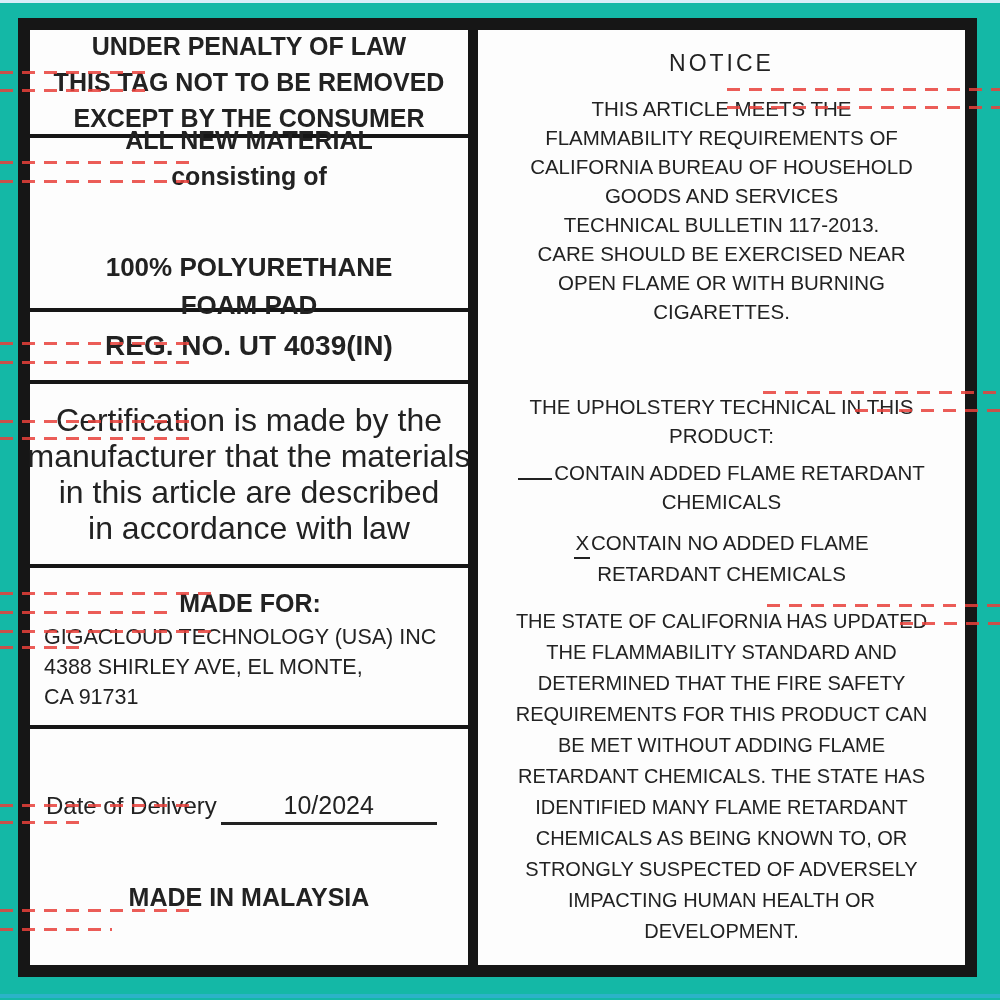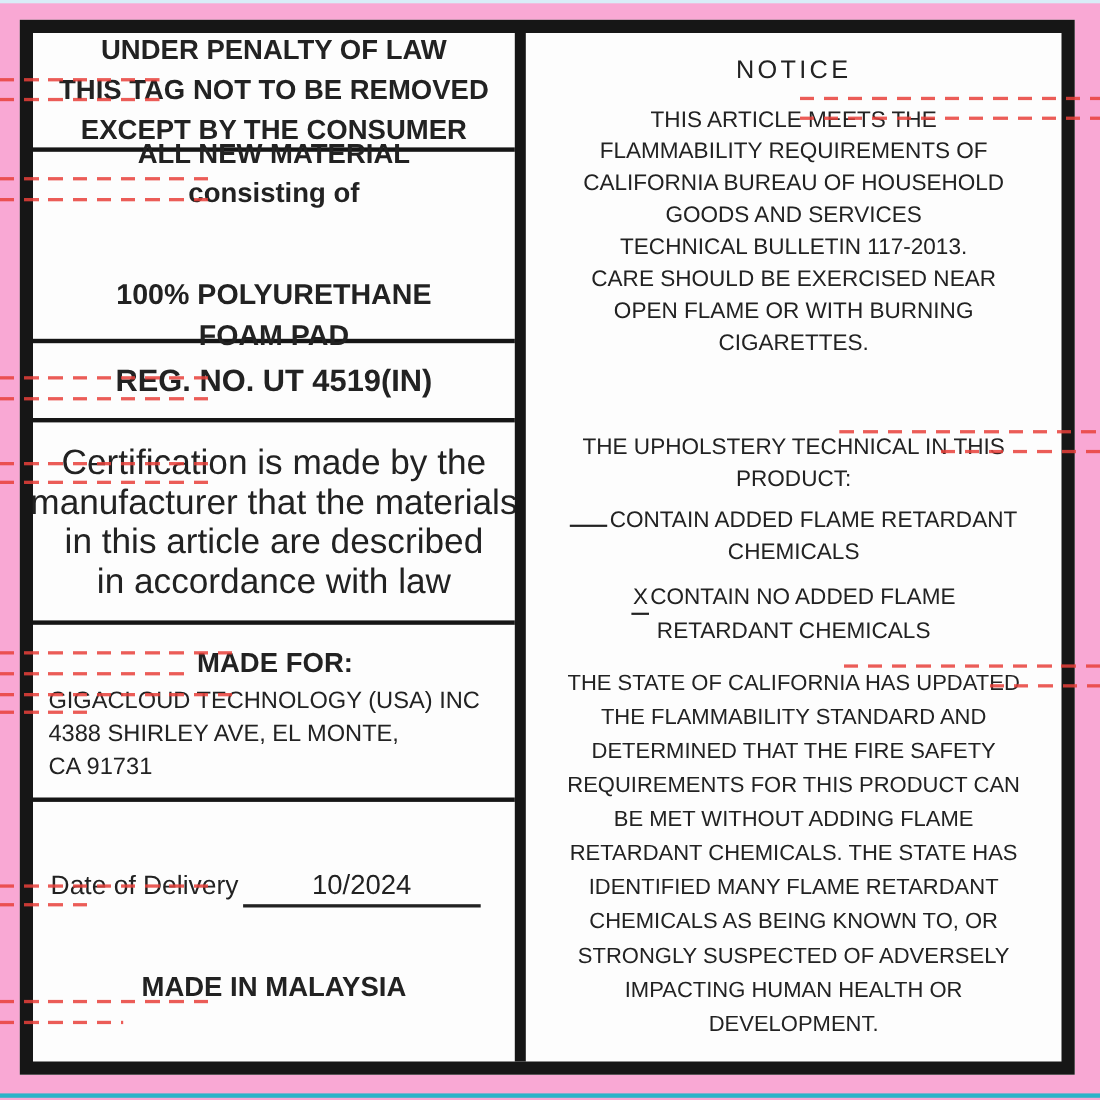--- a/index.html
+++ b/index.html
@@ -3,21 +3,21 @@
 <meta charset="utf-8">
 <style>
   :root{
     --ink:#222222;
     --border:#161616;
     --redline:#e8403a;
     --cyan-rule:#2bb3c8;
   }
   *{box-sizing:border-box;margin:0;padding:0;}
   body{font-family:"Liberation Sans",sans-serif;background:#ffffff;}
-  .page{position:relative;width:1000px;height:1000px;background:#f9a8d4;overflow:hidden;color:var(--ink);}
+  .page{position:relative;width:1000px;height:1000px;background:#14b8a6;overflow:hidden;color:var(--ink);}
   .top-tint{position:absolute;left:0;top:0;width:1000px;height:3px;background:#d9edf8;}
   .cyan-rule{position:absolute;left:0;top:994px;width:1000px;height:4px;background:var(--cyan-rule);}
 
   .label-box{
     position:absolute;left:18px;top:18px;width:959px;height:959px;
     border:12px solid var(--border);background:#fdfdfd;
     display:flex;flex-direction:row;
   }
   .left-col{width:438px;display:flex;flex-direction:column;}
   .v-divider{width:10px;background:var(--border);}
@@ -77,21 +77,21 @@
       </div>
 
       <div class="section bordered sec-material">
         <div class="pre material-heading">ALL NEW MATERIAL
 consisting of</div>
         <div class="pre material-content">100% POLYURETHANE
 FOAM PAD</div>
       </div>
 
       <div class="section bordered sec-reg">
-        <div>REG. NO. UT 4519(IN)</div>
+        <div>REG. NO. UT 4039(IN)</div>
       </div>
 
       <div class="section bordered sec-cert">
         <div class="pre">Certification is made by the
 manufacturer that the materials
 in this article are described
 in accordance with law</div>
       </div>
 
       <div class="section bordered sec-madefor">

